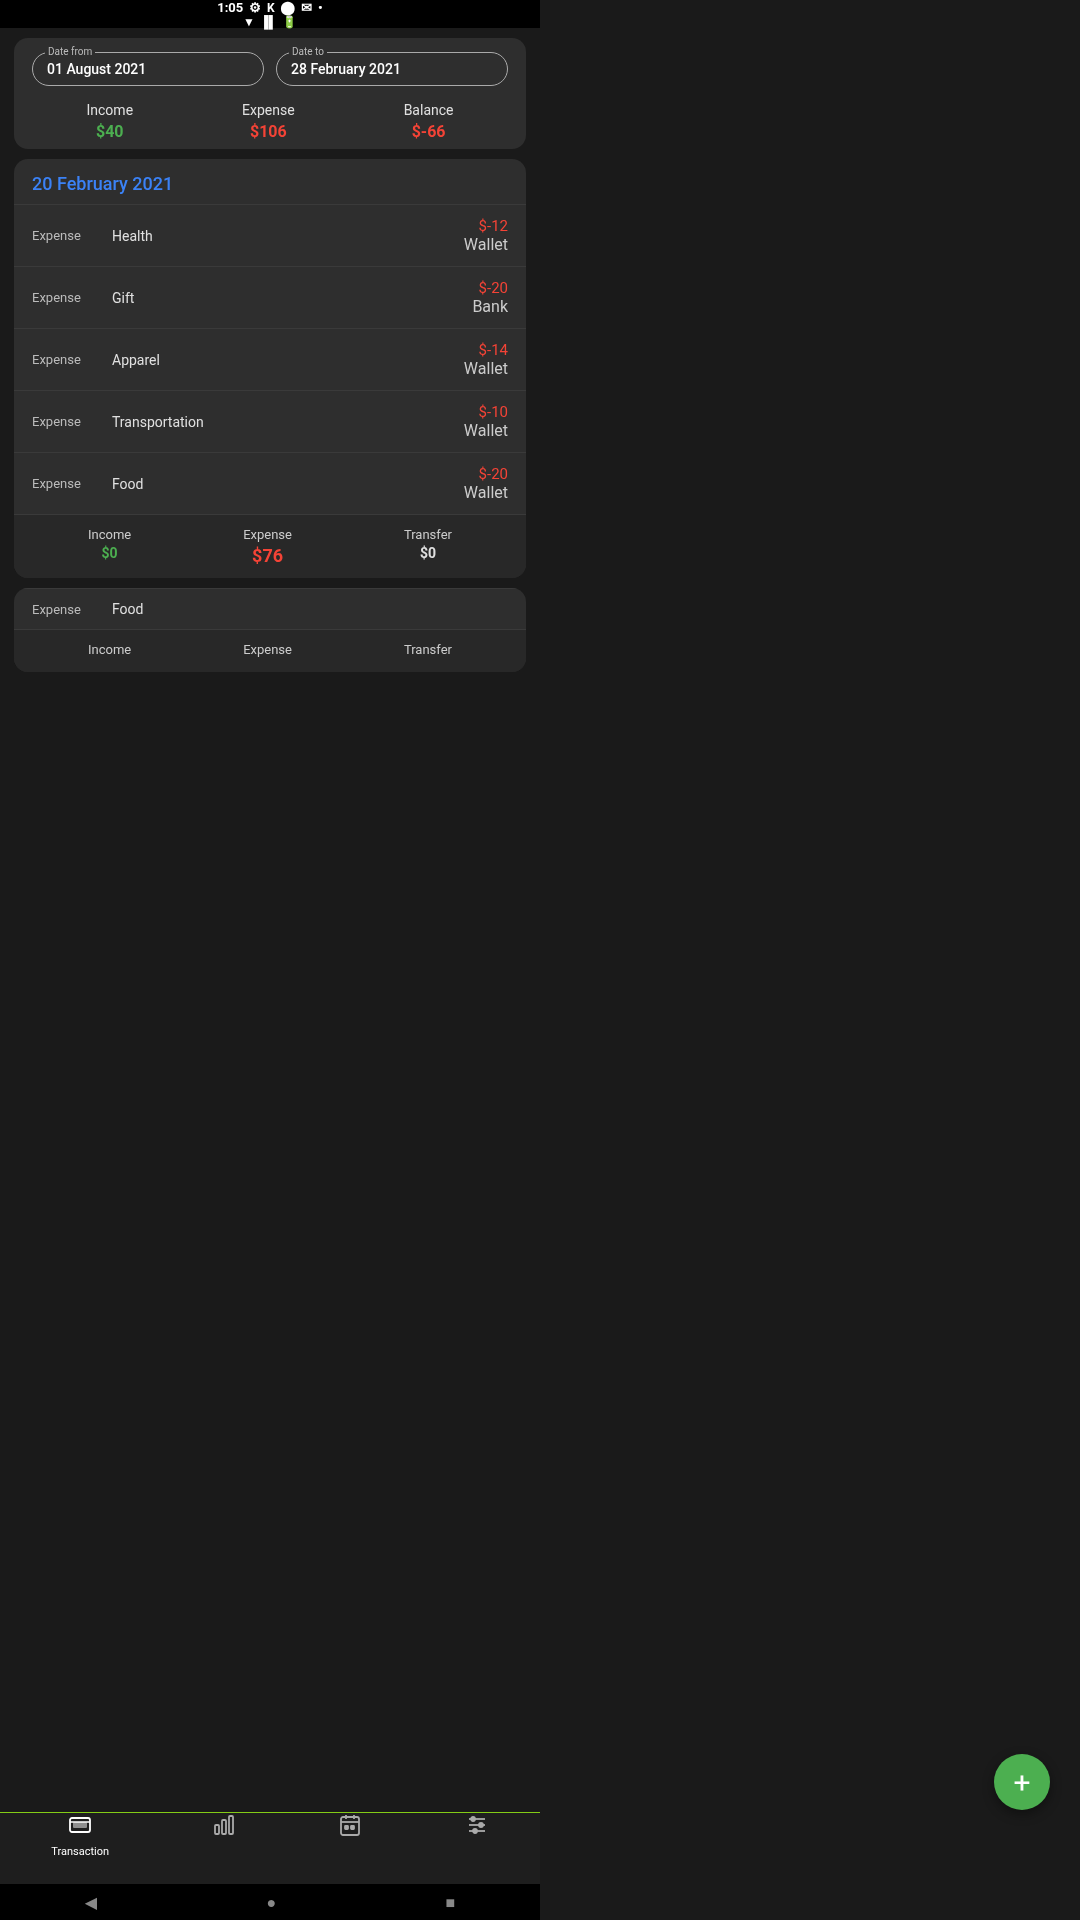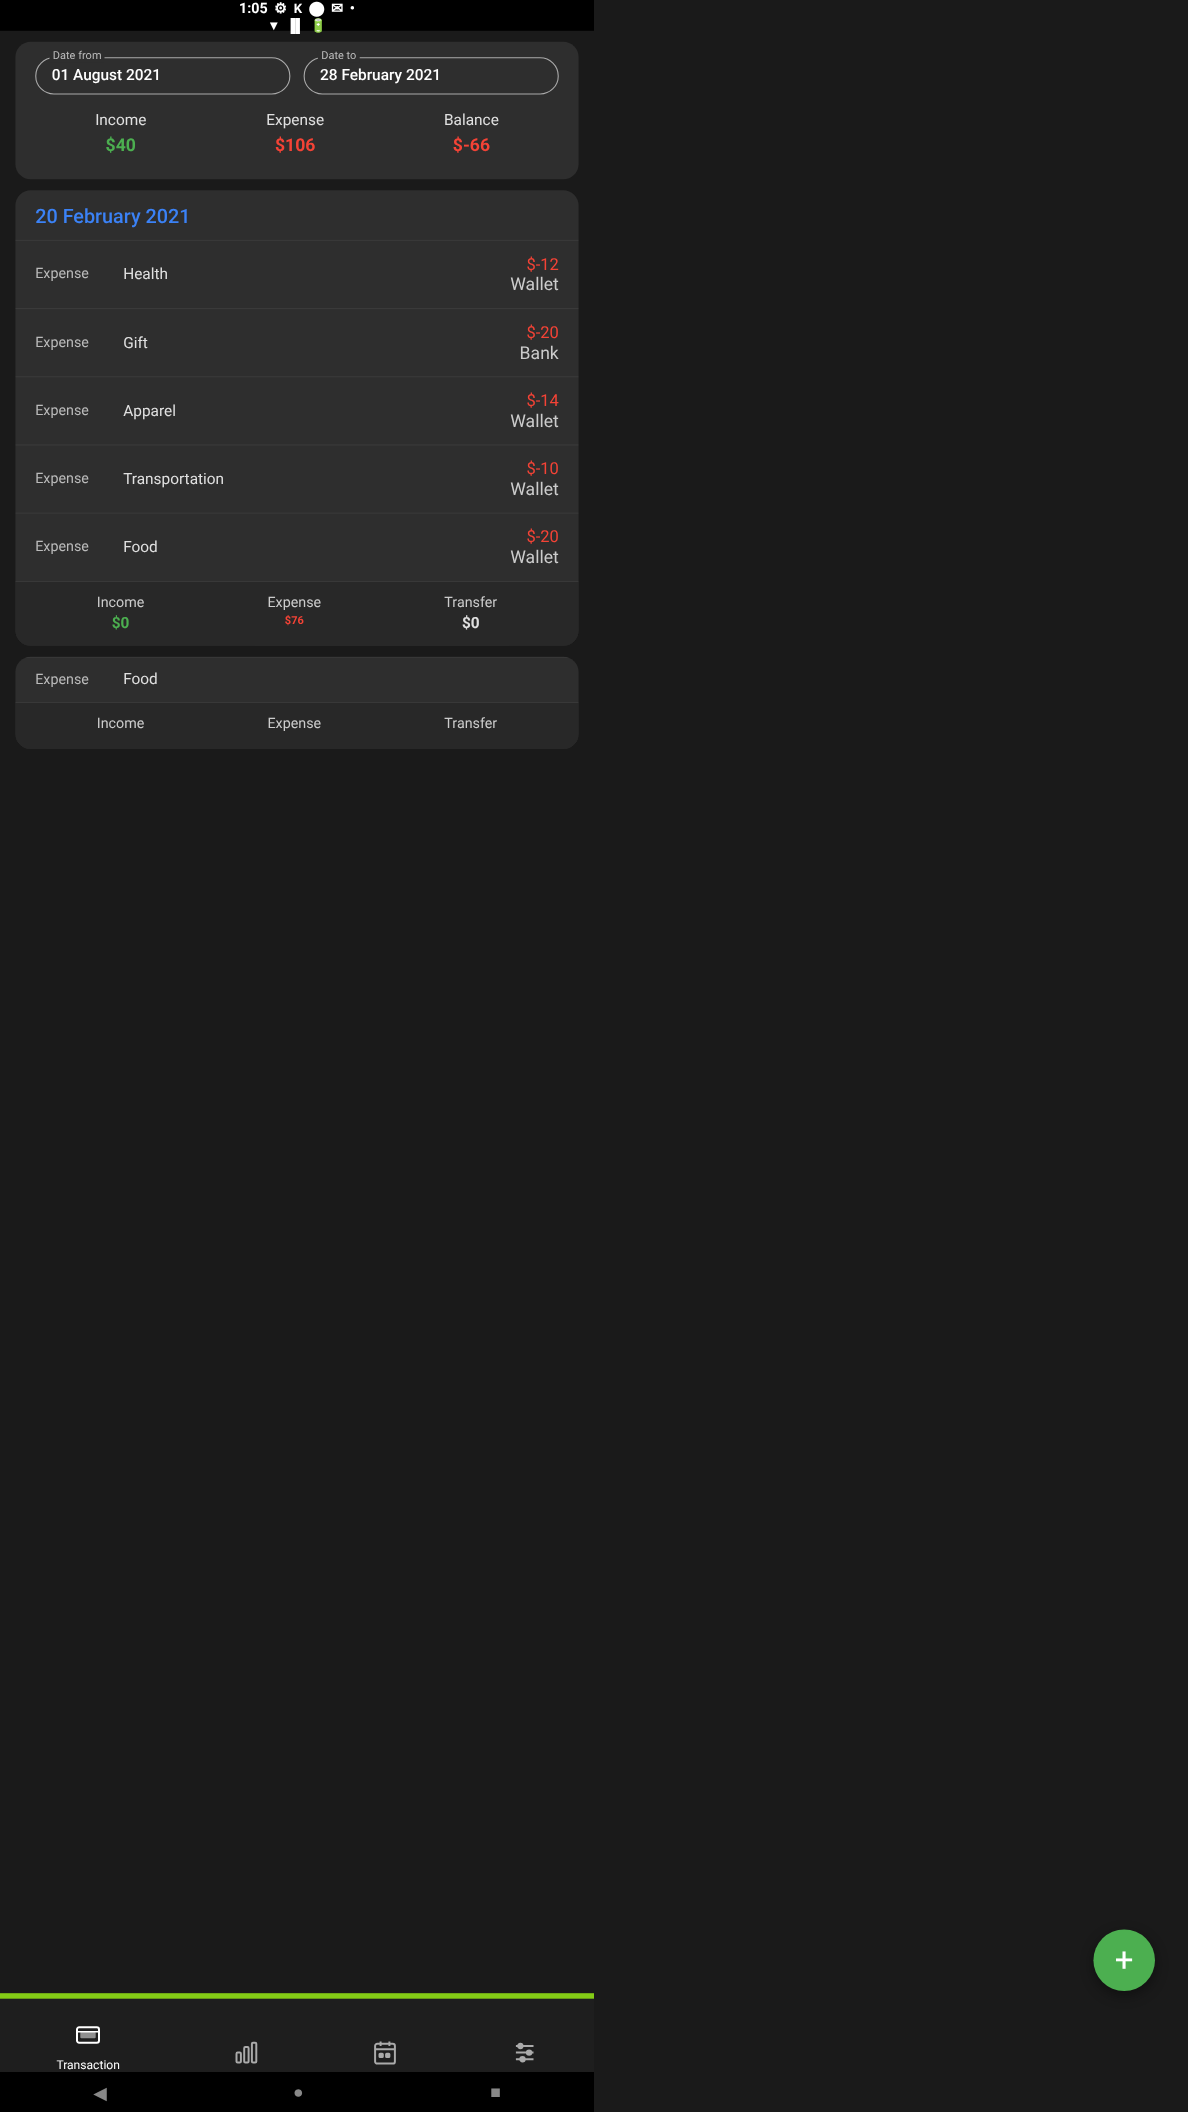--- a/index.html
+++ b/index.html
@@ -40,21 +40,21 @@
     .status-icon {
       color: #fff;
       font-size: 12px;
     }
 
     
     .summary-card {
       background: #2e2e2e;
       margin: 10px 14px;
       border-radius: 14px;
-      padding: 14px 18px 22px;
+      padding: 14px 18px 8px;
     }
     .date-row {
       display: flex;
       gap: 12px;
       margin-bottom: 16px;
     }
     .date-field {
       flex: 1;
       border: 1.5px solid #aaa;
       border-radius: 24px;
@@ -137,21 +137,21 @@
       padding: 12px 18px;
       border-top: 1px solid #3a3a3a;
       background: #282828;
     }
     .footer-label {
       font-size: 13px;
       color: #ccc;
       margin-bottom: 3px;
     }
     .footer-value.green { color: #4caf50; font-size: 14px; font-weight: bold; }
-    .footer-value.red { color: #f44336; font-size: 10px; font-weight: bold; }
+    .footer-value.red { color: #f44336; font-size: 18px; font-weight: bold; }
     .footer-value.white { color: #e0e0e0; font-size: 14px; font-weight: bold; }
 
     
     .fab {
       position: fixed;
       bottom: 90px;
       right: 30px;
       width: 56px;
       height: 56px;
       background: #4caf50;
@@ -168,23 +168,23 @@
 
     
     .bottom-nav {
       position: fixed;
       bottom: 0;
       left: 0;
       width: 540px;
       background: #1e1e1e;
       height: 72px;
       display: flex;
-      align-items: flex-end;
+      align-items: flex-start;
       justify-content: space-around;
-      border-top: 5px solid #84cc16;
+      border-top: 1px solid #84cc16;
     }
     .nav-item {
       display: flex;
       flex-direction: column;
       align-items: center;
       gap: 3px;
       cursor: pointer;
     }
     .nav-icon {
       font-size: 22px;

